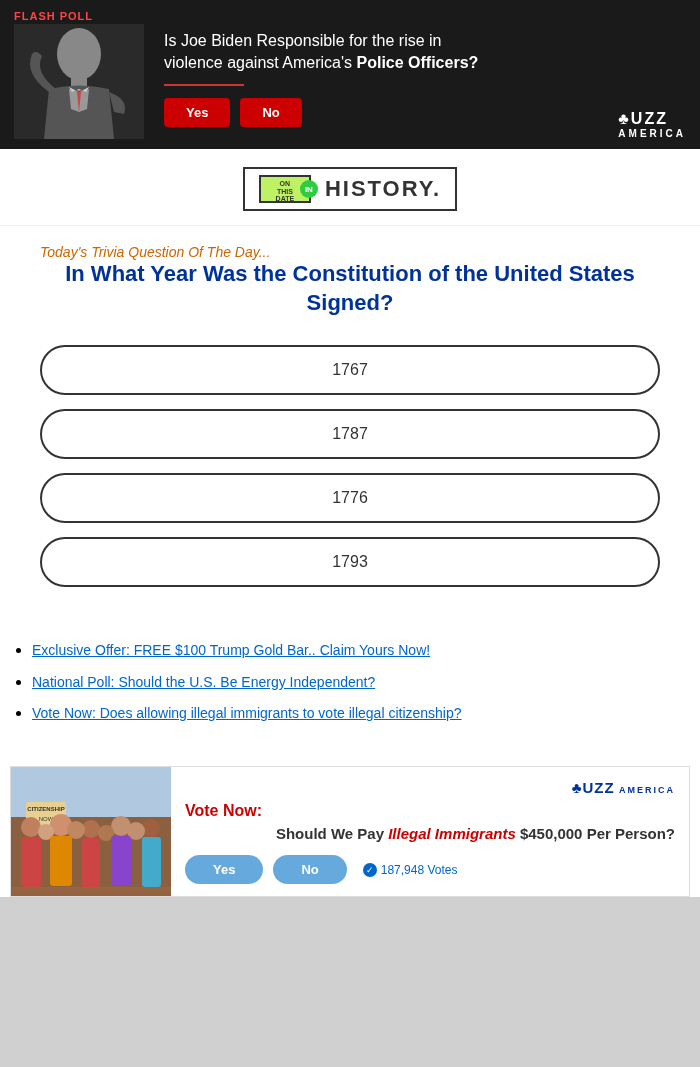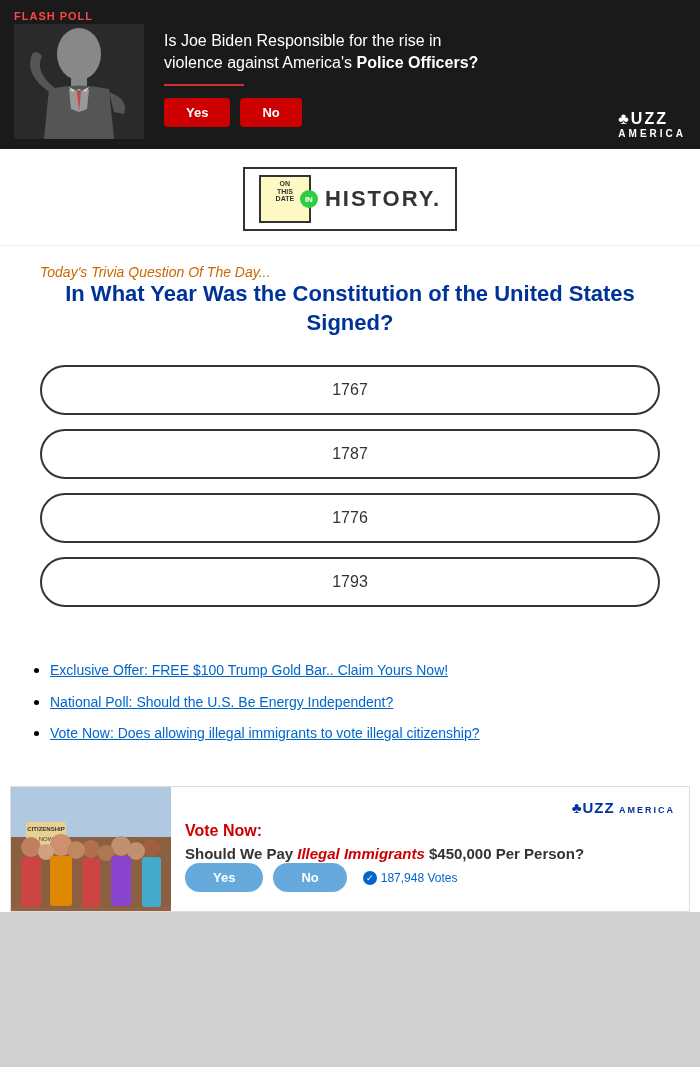--- a/index.html
+++ b/index.html
@@ -122,24 +122,24 @@
       padding: 18px 20px 14px;
       border-bottom: 1px solid #eee;
     }
     .history-logo {
       display: inline-flex;
       align-items: center;
       border: 2px solid #333;
       padding: 6px 14px;
     }
     .history-logo-calendar {
-      background: #fef9c3;
+      background: #bef264;
       border: 2px solid #333;
       width: 52px;
-      height: 48px;
+      height: 28px;
       display: flex;
       flex-direction: column;
       align-items: center;
       justify-content: space-between;
       padding: 3px 2px 3px;
       margin-right: 4px;
       position: relative;
     }
     .cal-top {
       font-size: 7px;
@@ -201,21 +201,21 @@
       font-size: 16px;
       color: #333;
       background: #fff;
       cursor: pointer;
       margin-bottom: 14px;
       font-weight: normal;
     }
 
     
     .links-section {
-      padding: 10px 40px 20px 50px;
+      padding: 10px 40px 20px 32px;
     }
     .links-section ul {
       list-style-type: disc;
     }
     .links-section li {
       margin-bottom: 12px;
     }
     .links-section li a {
       color: #0066cc;
       text-decoration: underline;
@@ -261,20 +261,22 @@
       color: #cc0000;
       font-size: 16px;
       font-weight: bold;
       margin-bottom: 4px;
     }
     .bottom-question {
       font-size: 15px;
       font-weight: bold;
       color: #333;
       line-height: 1.3;
+      margin-bottom: 12px;
+      text-align: right;
     }
     .bottom-question .highlight {
       color: #cc0000;
       font-style: italic;
     }
     .bottom-buttons {
       display: flex;
       gap: 10px;
       align-items: center;
     }

